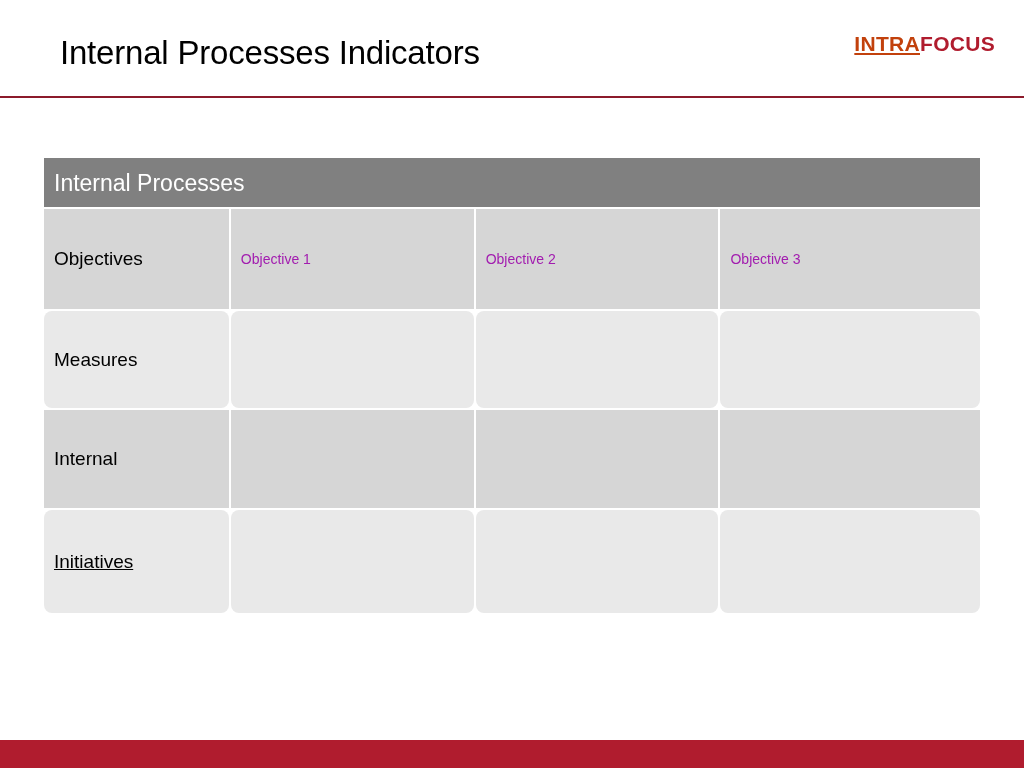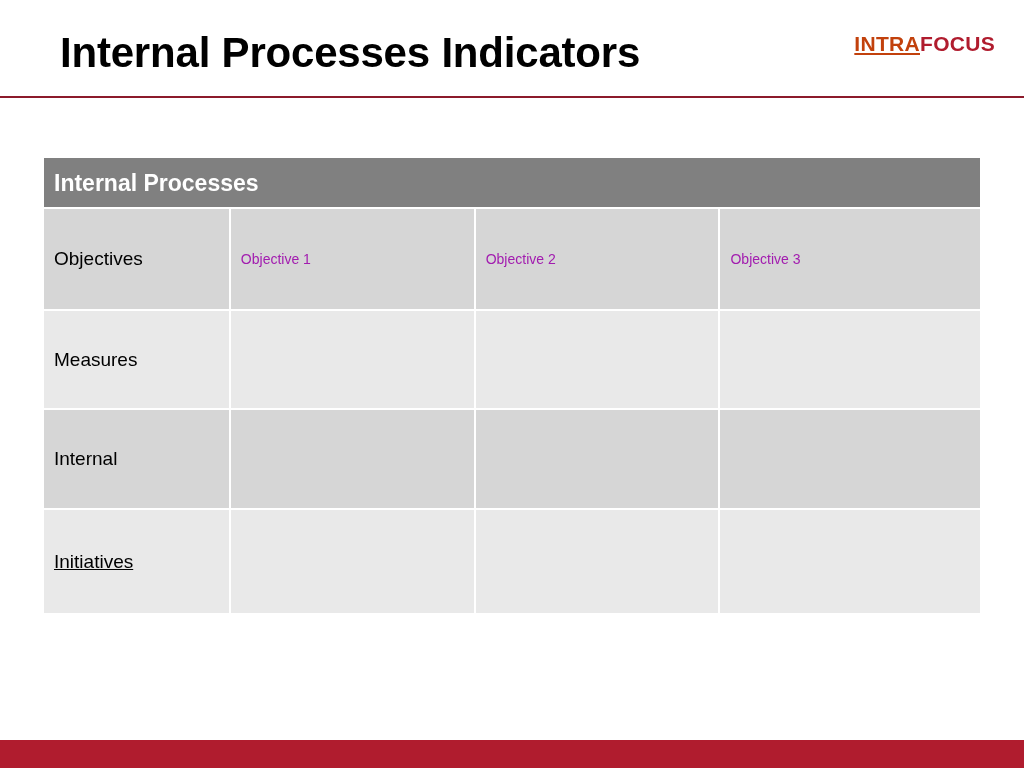--- a/index.html
+++ b/index.html
@@ -20,24 +20,24 @@
     position: absolute;
     left: 0;
     top: 0;
     width: 1024px;
     height: 97px;
   }
   #page-title {
     position: absolute;
     left: 60px;
     top: 31px;
-    font-size: 42px;
+    font-size: 33px;
     line-height: 44px;
     color: #000000;
-    font-weight: 700;
+    font-weight: 400;
     letter-spacing: -0.2px;
     white-space: nowrap;
   }
   #brand-logo {
     position: absolute;
     right: 29px;
     top: 32px;
     font-size: 21px;
     line-height: 24px;
     font-weight: 700;
@@ -67,21 +67,21 @@
     height: 49px;
     background: #808080;
     display: flex;
     align-items: center;
     padding-left: 10px;
     box-sizing: border-box;
   }
   #scorecard-band .band-label {
     color: #ffffff;
     font-size: 23px;
-    font-weight: 700;
+    font-weight: 400;
     line-height: 26px;
   }
 
   .grid-row {
     display: flex;
     width: 936px;
     margin-top: 2px;
   }
   .grid-cell {
     box-sizing: border-box;
@@ -90,21 +90,21 @@
     padding-left: 10px;
     margin-right: 2px;
   }
   .grid-cell:last-child { margin-right: 0; }
 
   .col-label { width: 188px; text-align: center; }
   .col-data  { width: 247px; }
   .col-data.col-last { width: 264px; }
 
   .row-shade-dark  .grid-cell { background: #d6d6d6; }
-  .row-shade-light .grid-cell { background: #e9e9e9; }
+  .row-shade-light .grid-cell { background: #e9e9e9; border-radius: 8px; }
 
   .row-h-objectives  .grid-cell { height: 100px; }
   .row-h-measures    .grid-cell { height:  97px; }
   .row-h-targets     .grid-cell { height:  98px; }
   .row-h-initiatives .grid-cell { height: 103px; text-decoration: underline; }
 
   .row-label-text {
     font-size: 19px;
     color: #000000;
     line-height: 22px;

